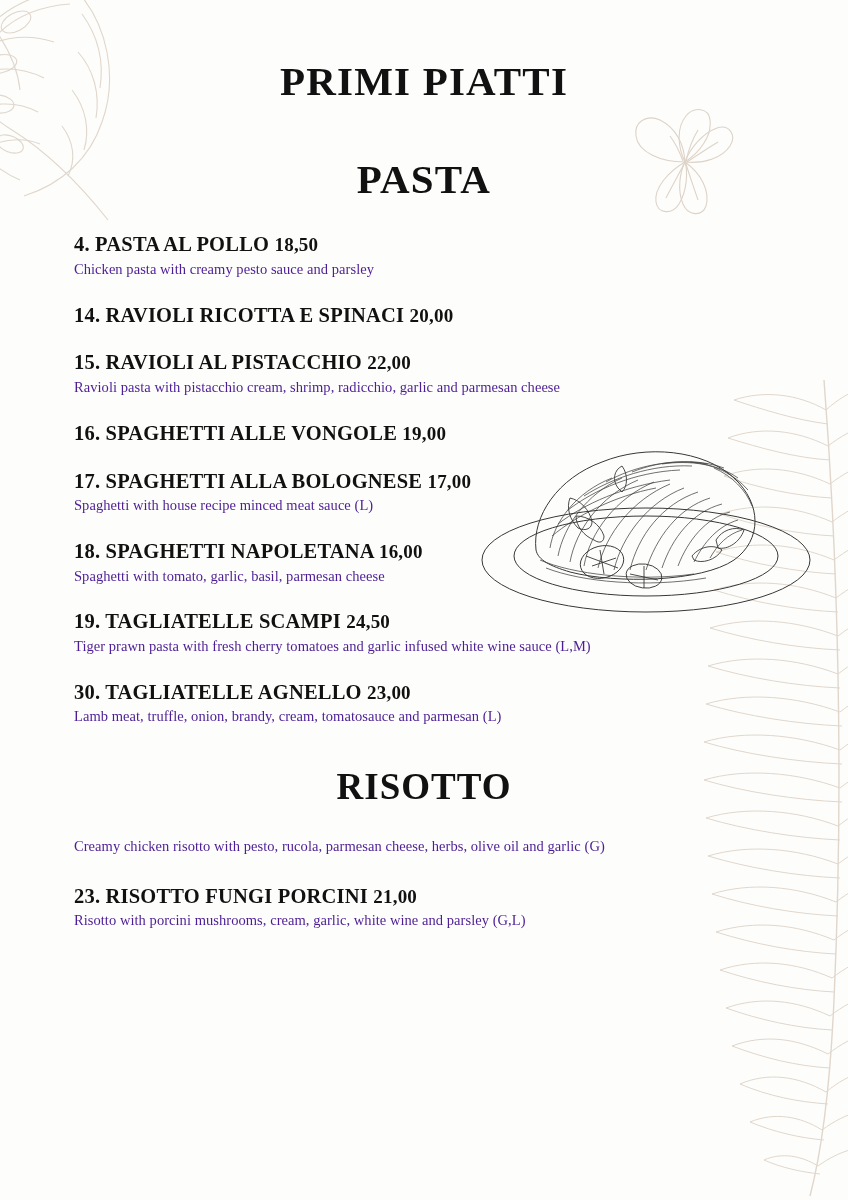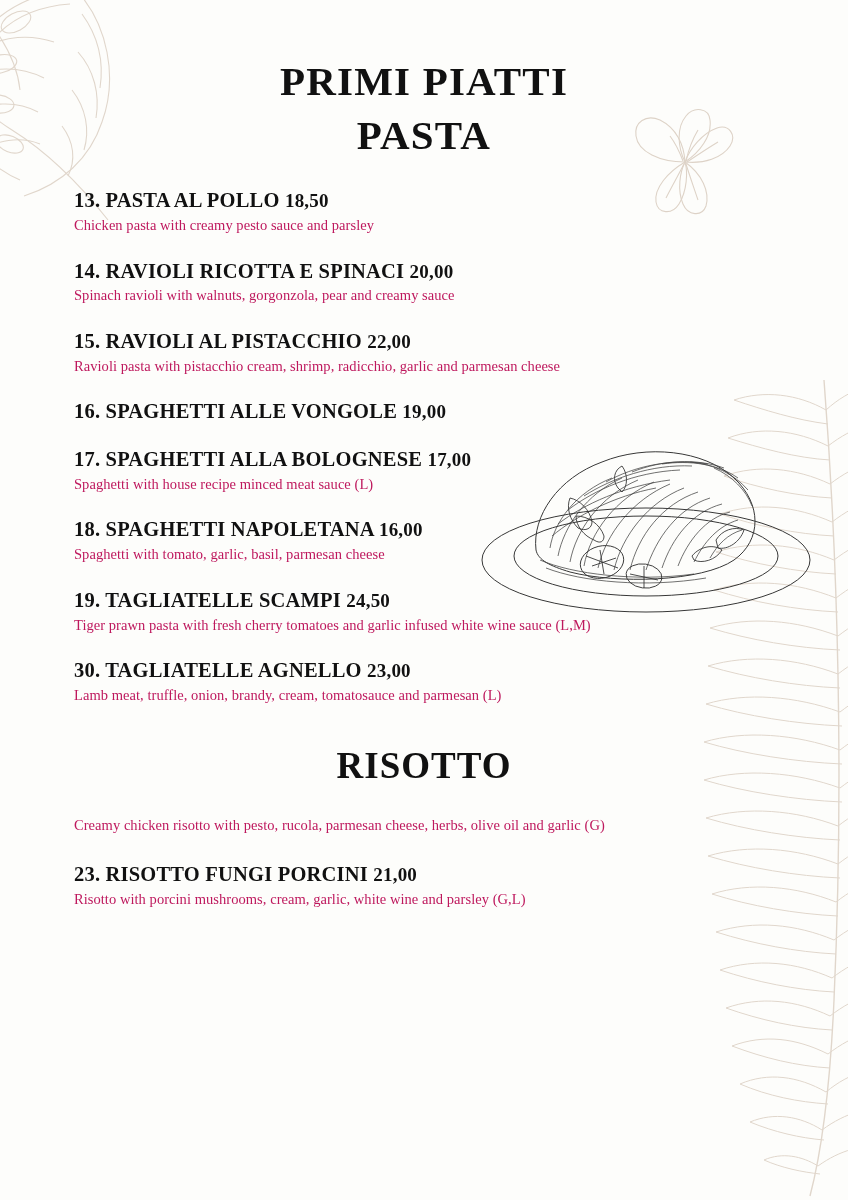--- a/index.html
+++ b/index.html
@@ -71,20 +71,21 @@
   .main-title {
     font-size: 41px;
     letter-spacing: 1.2px;
     font-weight: bold;
     line-height: 1.32;
     margin: 0;
     color: #111;
   }
   .main-title .line2 {
     display: block;
+    margin-top: 44px;
   }
 
   .section-title {
     text-align: center;
     font-size: 37px;
     font-weight: bold;
     letter-spacing: 1px;
     margin: 0;
     padding-top: 38px;
     padding-bottom: 26px;
@@ -110,21 +111,21 @@
     letter-spacing: 0.2px;
     color: #111;
     line-height: 1.2;
   }
   .item-price {
     font-weight: bold;
     font-size: 19px;
   }
   .item-desc {
     font-size: 14.5px;
-    color: #be185d;
+    color: #4c1d95;
     line-height: 1.35;
     margin-top: 3px;
     letter-spacing: 0.05px;
   }
   .risotto-item {
     margin-bottom: 27px;
   }
 </style>
 </head>
 <body>
@@ -274,32 +275,31 @@
       <h1 class="main-title">
         <span>PRIMI PIATTI</span>
         <span class="line2">PASTA</span>
       </h1>
     </div>
 
     <div class="items">
 
       <div class="item">
         <div class="item-name">
-          <span>13. PASTA AL POLLO</span>
+          <span>4. PASTA AL POLLO</span>
           <span class="item-price">18,50</span>
         </div>
         <div class="item-desc">Chicken pasta with creamy pesto sauce and parsley</div>
       </div>
 
       <div class="item">
         <div class="item-name">
           <span>14. RAVIOLI RICOTTA E SPINACI</span>
           <span class="item-price">20,00</span>
         </div>
-        <div class="item-desc">Spinach ravioli with walnuts, gorgonzola, pear and creamy sauce</div>
       </div>
 
       <div class="item">
         <div class="item-name">
           <span>15. RAVIOLI AL PISTACCHIO</span>
           <span class="item-price">22,00</span>
         </div>
         <div class="item-desc">Ravioli pasta with pistacchio cream, shrimp, radicchio, garlic and parmesan cheese</div>
       </div>
 

